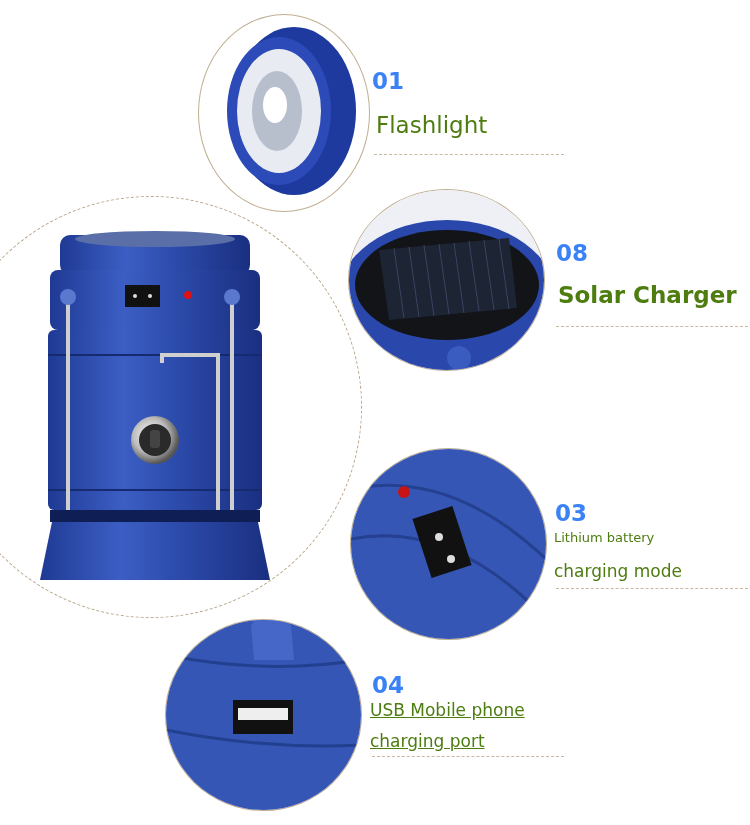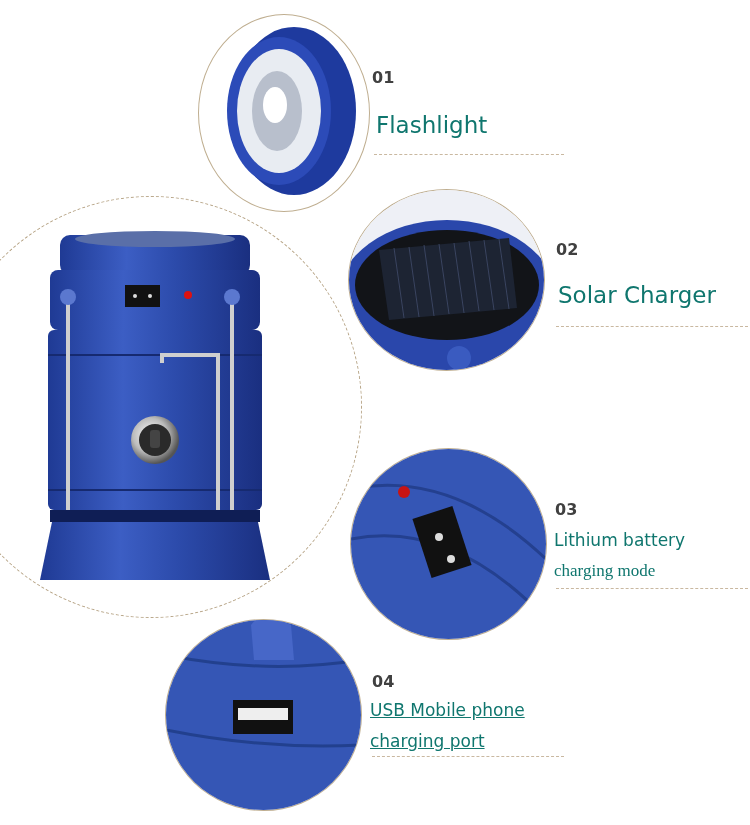--- a/index.html
+++ b/index.html
@@ -1,19 +1,19 @@
 <!DOCTYPE html>
 <html><head>
 <meta charset="utf-8">
 <style>
   html, body { margin:0; padding:0; background:#ffffff; }
   body { width:750px; height:825px; position:relative; overflow:hidden; font-family:"DejaVu Sans", sans-serif; }
   .abs { position:absolute; }
-  .num { color:#404040; font-weight:bold; font-size:16px; font-family:"DejaVu Sans", sans-serif; letter-spacing:0px; }
-  .label { color:#0f766e; font-family:"DejaVu Sans", sans-serif; }
+  .num { color:#3b82f6; font-weight:bold; font-size:23px; font-family:"DejaVu Sans", sans-serif; letter-spacing:0px; }
+  .label { color:#4d7c0f; font-family:"DejaVu Sans", sans-serif; }
   .dash { border-top:1px dashed #c9b8a0; height:0; }
   .circle { border-radius:50%; border:1.2px solid #bfae90; overflow:hidden; background:#fff; }
   .bigcircle { border-radius:50%; border:1px dashed #b9a78a; }
 </style>
 </head>
 <body>
 
 <div class="abs bigcircle" style="left:-60px;top:196px;width:420px;height:420px;"></div>
 
 <svg class="abs" style="left:30px;top:225px" width="260" height="370" viewBox="0 0 260 370">
@@ -83,38 +83,38 @@
       <line x1="75" y1="55" x2="85" y2="126"></line>
         <line x1="90" y1="54" x2="100" y2="124"></line>
       <line x1="105" y1="53" x2="115" y2="123"></line>
         <line x1="120" y1="51" x2="130" y2="121"></line>
       <line x1="135" y1="50" x2="145" y2="120"></line>
         <line x1="150" y1="49" x2="160" y2="119"></line>
     </g>
     <circle cx="110" cy="168" r="12" fill="#3a5bc0"></circle>
   </svg>
 </div>
-<div class="abs num" style="left:556px;top:240px;">02</div>
-<div class="abs label" style="left:558px;top:282px;font-size:23px;">Solar Charger</div>
+<div class="abs num" style="left:556px;top:240px;">08</div>
+<div class="abs label" style="left:558px;top:282px;font-size:23px;font-weight:bold;">Solar Charger</div>
 <div class="abs dash" style="left:556px;top:326px;width:192px;"></div>
 
 <div class="abs circle" style="left:350px;top:448px;width:195px;height:190px;">
   <svg width="195" height="190" viewBox="0 0 195 190">
     <rect width="195" height="190" fill="#3556b5"></rect>
     <path d="M0 40 Q100 20 195 110" stroke="#24408f" stroke-width="3" fill="none"></path>
     <path d="M0 90 Q100 70 195 170" stroke="#24408f" stroke-width="3" fill="none"></path>
     <circle cx="53" cy="43" r="6" fill="#c81414"></circle>
     <rect x="70" y="62" width="42" height="62" fill="#111" transform="rotate(-18 91 93)"></rect>
     <circle cx="88" cy="88" r="4" fill="#ddd"></circle>
       <circle cx="100" cy="110" r="4" fill="#ddd"></circle>
   </svg>
 </div>
 <div class="abs num" style="left:555px;top:500px;">03</div>
-<div class="abs label" style="left:554px;top:530px;font-size:17px;">Lithium battery</div>
-<div class="abs label" style="left:554px;top:561px;font-size:17px;font-family:Liberation Serif, serif;">charging mode</div>
+<div class="abs label" style="left:554px;top:530px;font-size:13px;">Lithium battery</div>
+<div class="abs label" style="left:554px;top:561px;font-size:17px;">charging mode</div>
 <div class="abs dash" style="left:556px;top:588px;width:192px;"></div>
 
 <div class="abs circle" style="left:165px;top:619px;width:195px;height:190px;">
   <svg width="195" height="190" viewBox="0 0 195 190">
     <rect width="195" height="190" fill="#3556b5"></rect>
     <path d="M85 5 Q95 -10 125 5 L128 40 L88 40 Z" fill="#4767c8"></path>
     <path d="M0 35 Q100 55 195 40" stroke="#22408e" stroke-width="3" fill="none"></path>
     <path d="M0 110 Q100 130 195 125" stroke="#22408e" stroke-width="3" fill="none"></path>
     <rect x="67" y="80" width="60" height="34" fill="#111"></rect>
     <rect x="72" y="88" width="50" height="12" fill="#eee"></rect>

